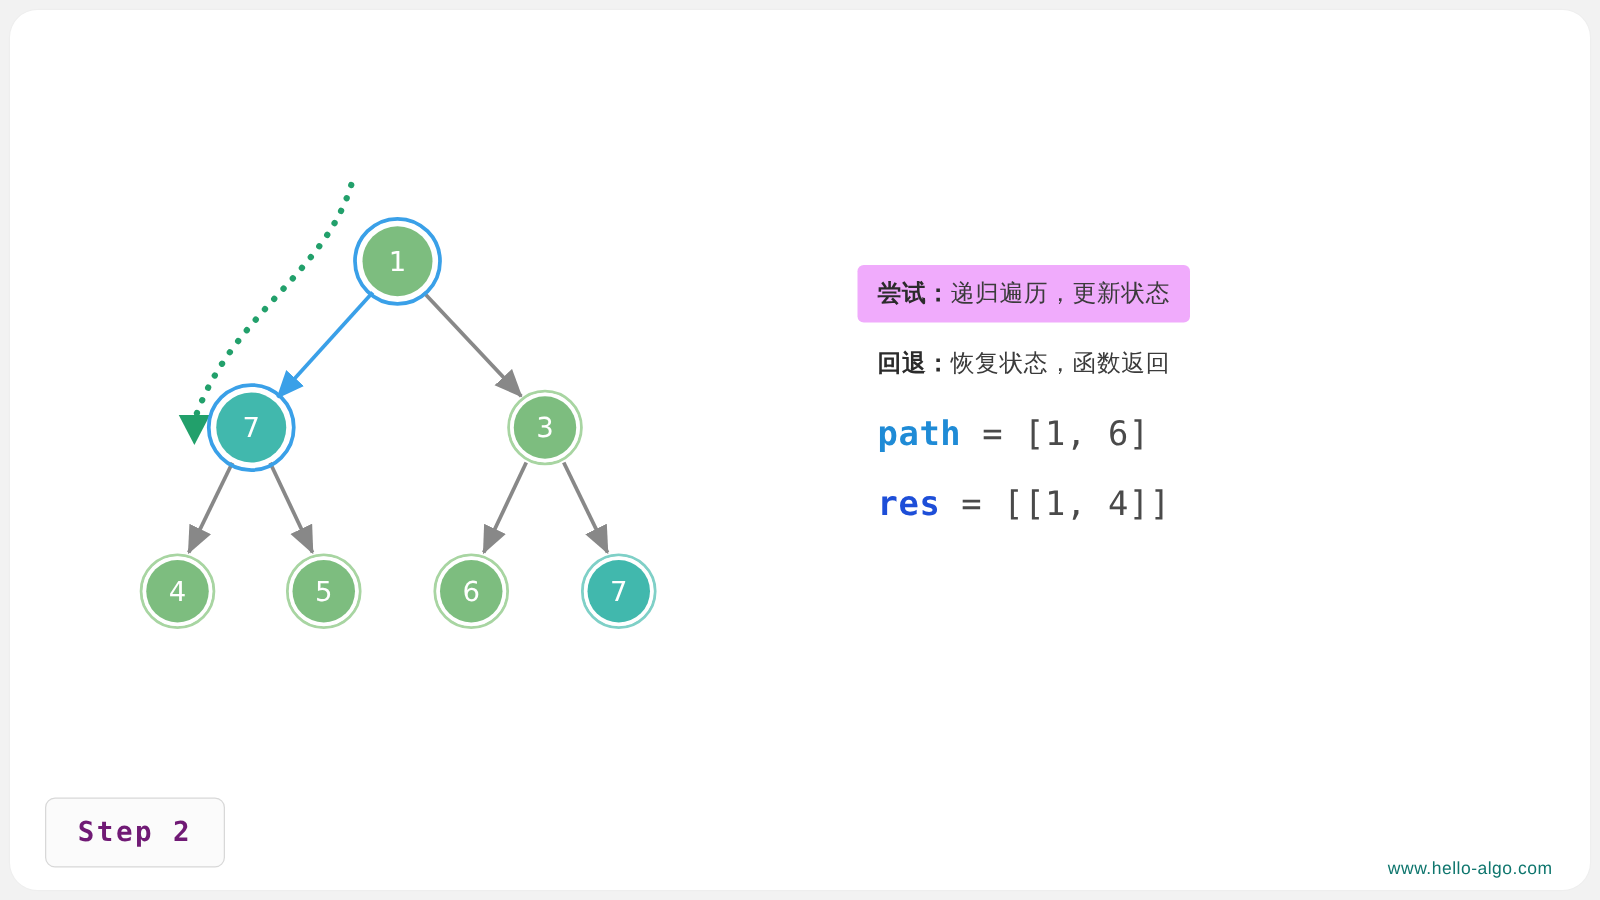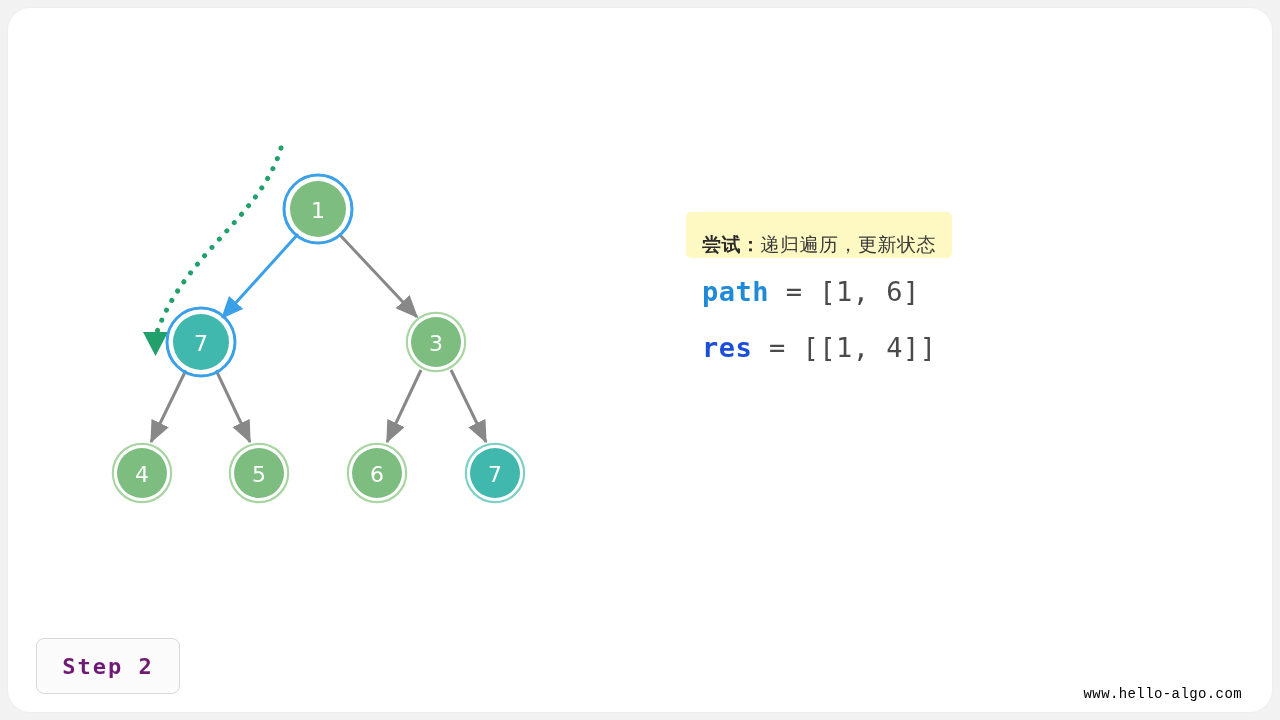--- a/index.html
+++ b/index.html
@@ -48,22 +48,22 @@
     width: 540px;
   }
   .line {
     display: flex;
     align-items: center;
     height: 46px;
     margin-bottom: 10px;
   }
   .chip {
     display: inline-flex;
-    align-items: flex-end;
-    background: #fef9c3;
+    align-items: center;
+    background: #f0abfc;
     border-radius: 5px;
     padding: 0 16px;
     height: 46px;
     box-sizing: border-box;
   }
   .plain {
     display: inline-flex;
     align-items: center;
     padding: 0 16px;
     height: 46px;
@@ -117,23 +117,23 @@
     font-weight: bold;
     color: #701a75;
     letter-spacing: 2px;
   }
 
   
   #watermark {
     position: absolute;
     right: 38px;
     bottom: 18px;
-    font-family: Liberation Mono, monospace;
+    font-family: Liberation Sans, sans-serif;
     font-size: 14px;
-    color: #000000;
+    color: #0f766e;
     letter-spacing: 0.4px;
     margin-left: 28px;
   }
 </style>
 </head>
 <body>
 
 <div id="page">
   <div id="card"></div>
 
@@ -217,20 +217,26 @@
 
   <div id="panel">
 
     <div class="line">
       <span class="chip">
         <span class="cn cn-bold">尝试：</span>
         <span class="cn">递归遍历，更新状态</span>
       </span>
     </div>
 
+    <div class="line">
+      <span class="plain">
+        <span class="cn cn-bold">回退：</span>
+        <span class="cn">恢复状态，函数返回</span>
+      </span>
+    </div>
 
     <div class="line">
       <span class="plain">
         <span class="code var-path">path</span>
         <span class="code mono-mid"> = [1, 6]</span>
       </span>
     </div>
 
 
     <div class="line">

